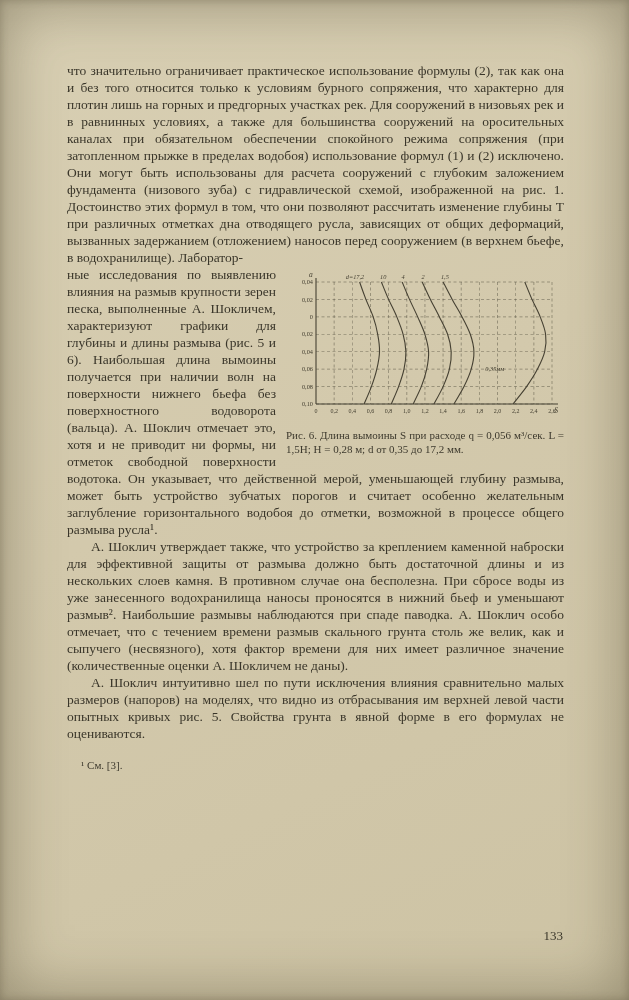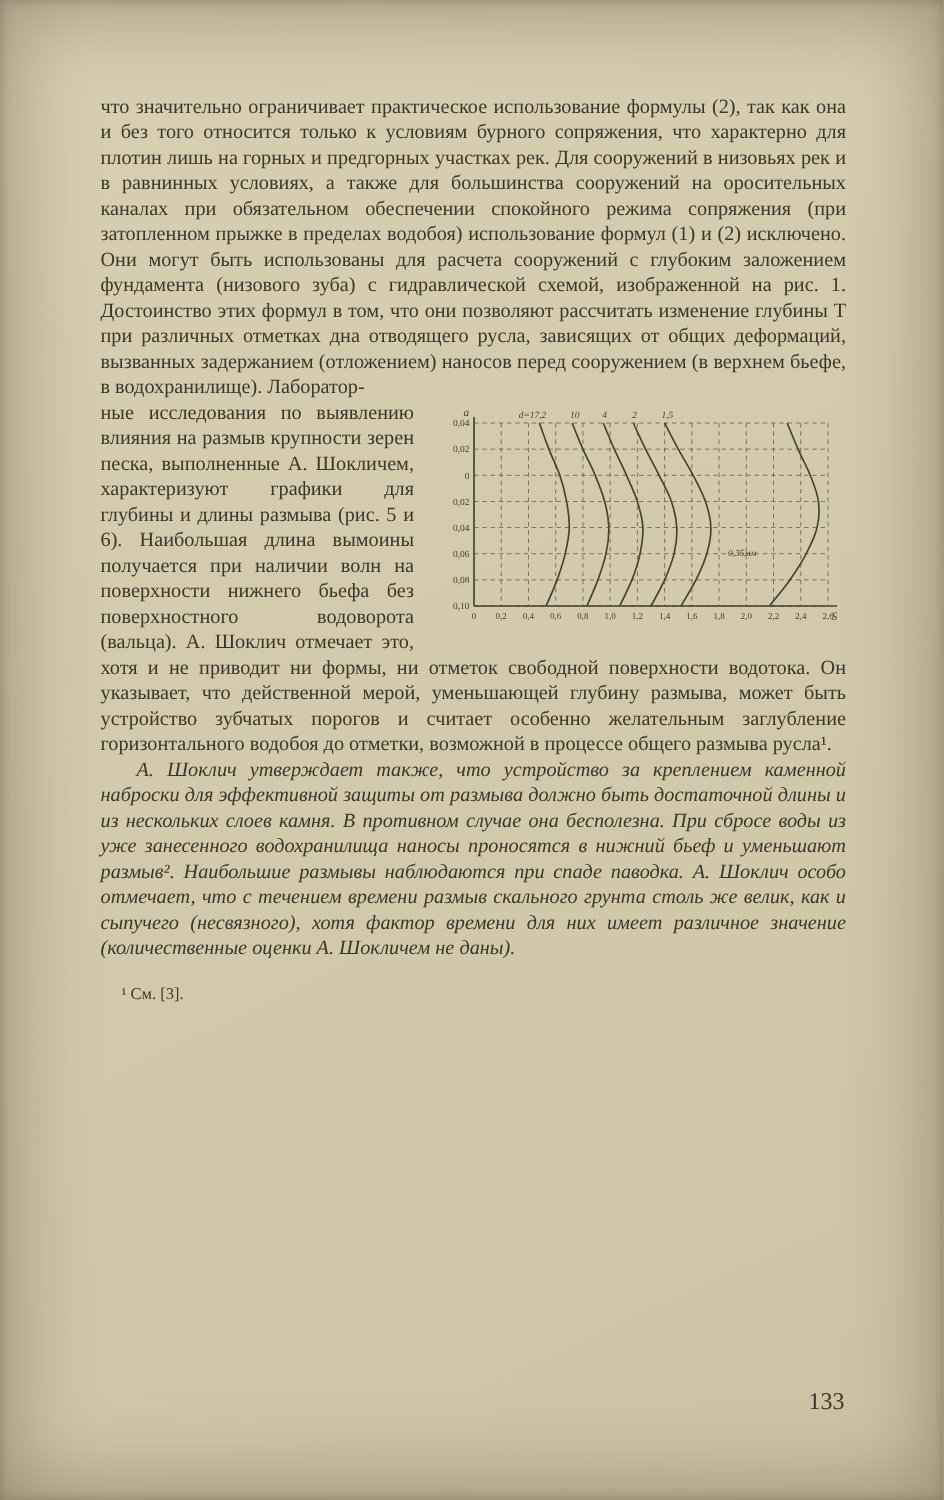--- a/index.html
+++ b/index.html
@@ -16,35 +16,35 @@
   .page::after{
     content:"";position:absolute;inset:0;pointer-events:none;
     box-shadow:inset 0 0 55px 8px rgba(72,62,40,0.38), inset 0 0 8px rgba(55,48,30,0.30);
   }
   .text-block{
     position:absolute;left:67px;top:62px;width:497px;
     font-size:13.5px;line-height:17px;text-align:justify;
     color:#3a362a;
   }
   p.para{margin:0;padding:0;}
-  p.indent{text-indent:24px;font-style:italic;}
+  p.indent{text-indent:24px;}
   .wrap-section{margin:0;}
   figure.fig{
     float:right;width:278px;margin:2px 0 8px 10px;padding:0;
   }
   figure.fig figcaption{
     margin-top:9px;font-size:11px;line-height:13.5px;text-align:justify;
     color:#3d392d;
   }
   .footnotes{
     margin-top:16px;font-size:11px;line-height:14px;color:#3d392d;font-family:Liberation Serif, serif;
   }
   .footnotes div{text-indent:14px;}
   .page-number{
-    position:absolute;right:66px;bottom:56px;font-size:16px;color:#3a362a;
+    position:absolute;right:66px;bottom:56px;font-size:13px;color:#3a362a;
   }
   svg{display:block;}
 </style>
 </head>
 <body>
 
 <div class="page">
   <div class="text-block">
 
     <p class="para">что значительно ограничивает практическое использование формулы (2), так как она и без того относится только к условиям бурного сопряжения, что характерно для плотин лишь на горных и предгорных участках рек. Для сооружений в низовьях рек и в равнинных условиях, а также для большинства сооружений на оросительных каналах при обязательном обеспечении спокойного режима сопряжения (при затопленном прыжке в пределах водобоя) использование формул (1) и (2) исключено. Они могут быть использованы для расчета сооружений с глубоким заложением фундамента (низового зуба) с гидравлической схемой, изображенной на рис. 1. Достоинство этих формул в том, что они позволяют рассчитать изменение глубины T при различных отметках дна отводящего русла, зависящих от общих деформаций, вызванных задержанием (отложением) наносов перед сооружением (в верхнем бьефе, в водохранилище). Лаборатор-</p>
@@ -105,25 +105,27 @@
             <text x="97.16923076923077" y="10.5" text-anchor="middle" font-size="6.3" font-style="italic" fill="#454032" font-family="&quot;Liberation Serif&quot;,serif">10</text>
             <path d="M116.2,14.0C117.4,16.9 120.9,25.6 123.5,31.4C126.1,37.2 129.1,43.0 131.7,48.9C134.2,54.7 137.1,60.5 138.9,66.3C140.7,72.1 142.3,77.9 142.6,83.7C142.9,89.5 141.9,95.3 140.7,101.1C139.5,107.0 137.6,112.8 135.3,118.6C133.0,124.4 128.5,133.1 127.1,136.0" fill="none" stroke="#454032" stroke-width="1.1"></path>
             <text x="117.13846153846153" y="10.5" text-anchor="middle" font-size="6.3" font-style="italic" fill="#454032" font-family="&quot;Liberation Serif&quot;,serif">4</text>
             <path d="M136.2,14.0C137.6,16.9 141.5,25.6 144.4,31.4C147.2,37.2 150.6,43.0 153.4,48.9C156.3,54.7 159.6,60.5 161.6,66.3C163.6,72.1 164.9,77.9 165.2,83.7C165.5,89.5 164.8,95.3 163.4,101.1C162.1,107.0 159.6,112.8 157.1,118.6C154.5,124.4 149.5,133.1 148.0,136.0" fill="none" stroke="#454032" stroke-width="1.1"></path>
             <text x="137.10769230769228" y="10.5" text-anchor="middle" font-size="6.3" font-style="italic" fill="#454032" font-family="&quot;Liberation Serif&quot;,serif">2</text>
             <path d="M157.1,14.0C158.6,16.9 163.0,25.6 166.2,31.4C169.3,37.2 173.1,43.0 176.1,48.9C179.2,54.7 182.3,60.5 184.3,66.3C186.3,72.1 187.8,77.9 187.9,83.7C188.1,89.5 186.9,95.3 185.2,101.1C183.6,107.0 180.8,112.8 178.0,118.6C175.1,124.4 169.6,133.1 168.0,136.0" fill="none" stroke="#454032" stroke-width="1.1"></path>
             <text x="158.89230769230767" y="10.5" text-anchor="middle" font-size="6.3" font-style="italic" fill="#454032" font-family="&quot;Liberation Serif&quot;,serif">1,5</text>
             <path d="M238.8,14.0C240.0,16.9 243.5,25.6 246.0,31.4C248.6,37.2 251.9,43.0 254.2,48.9C256.5,54.7 258.9,60.5 259.6,66.3C260.4,72.1 260.1,77.9 258.7,83.7C257.4,89.5 254.5,95.3 251.5,101.1C248.5,107.0 244.7,112.8 240.6,118.6C236.5,124.4 229.2,133.1 227.0,136.0" fill="none" stroke="#454032" stroke-width="1.1"></path>
             <text x="208.8153846153846" y="102.88571428571429" text-anchor="middle" font-size="6.3" font-style="italic" fill="#454032" font-family="&quot;Liberation Serif&quot;,serif">0,35мм</text>
           </svg>
+        <figcaption>Рис. 6. Длина вымоины S при расходе q = 0,056 м³/сек.  L = 1,5H;  H = 0,28 м;  d от 0,35 до 17,2 мм.</figcaption>
       </figure>
       <p class="para">ные исследования по выявлению влияния на размыв крупности зерен песка, выполненные А. Шокличем, характеризуют графики для глубины и длины размыва (рис. 5 и 6). Наибольшая длина вымоины получается при наличии волн на поверхности нижнего бьефа без поверхностного водоворота (вальца). А. Шоклич отмечает это, хотя и не приводит ни формы, ни отметок свободной поверхности водотока. Он указывает, что действенной мерой, уменьшающей глубину размыва, может быть устройство зубчатых порогов и считает особенно желательным заглубление горизонтального водобоя до отметки, возможной в процессе общего размыва русла¹.</p>
     </div>
 
     <p class="para indent">А. Шоклич утверждает также, что устройство за креплением каменной наброски для эффективной защиты от размыва должно быть достаточной длины и из нескольких слоев камня. В противном случае она бесполезна. При сбросе воды из уже занесенного водохранилища наносы проносятся в нижний бьеф и уменьшают размыв². Наибольшие размывы наблюдаются при спаде паводка. А. Шоклич особо отмечает, что с течением времени размыв скального грунта столь же велик, как и сыпучего (несвязного), хотя фактор времени для них имеет различное значение (количественные оценки А. Шокличем не даны).</p>
+    <p class="para indent">А. Шоклич интуитивно шел по пути исключения влияния сравнительно малых размеров (напоров) на моделях, что видно из отбрасывания им верхней левой части опытных кривых рис. 5. Свойства грунта в явной форме в его формулах не оцениваются.</p>
 
     <div class="footnotes">
       <div>¹ См. [3].</div>
     </div>
   </div>
 
   <div class="page-number">133</div>
 </div>
 
 </body></html>

